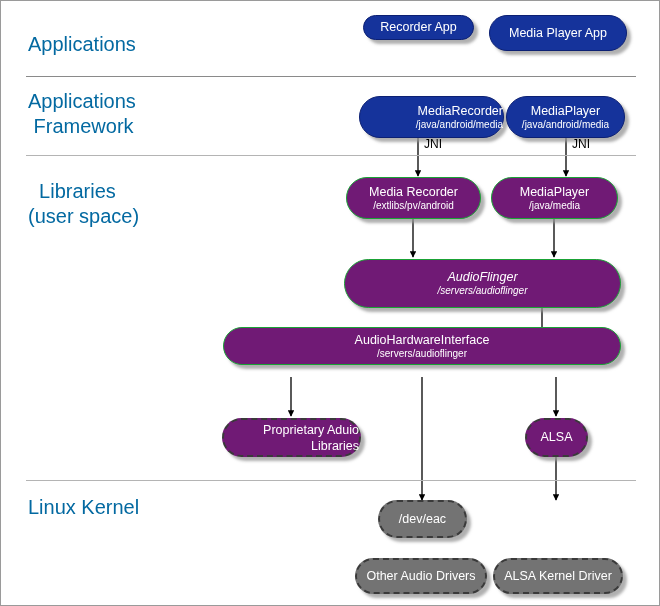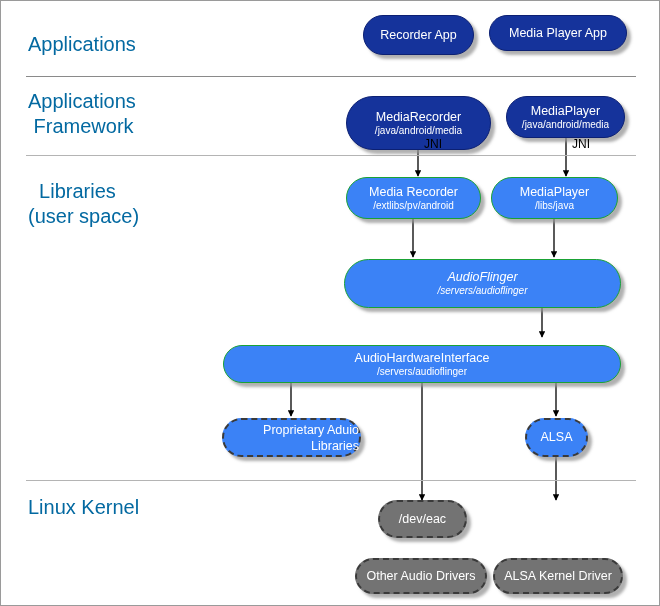--- a/index.html
+++ b/index.html
@@ -61,21 +61,21 @@
   .node .sub {
     font-size: 10px;
     line-height: 12px;
     white-space: nowrap;
   }
   .node.blue {
     background: #15339b;
     border: 1px solid #0c2073;
   }
   .node.green {
-    background: #3b82f6;
+    background: #701a75;
     border: 1px solid #1aa235;
   }
   .node.green.dashed {
     border: 2px dashed #3a3a3a;
   }
   .node.red {
     background: #737373;
     border: 2px dashed #3a3a3a;
   }
   .node.two-line .title {
@@ -123,54 +123,54 @@
  Framework</div>
 
   <div class="layer-label" style="left:27px; top:178px;">  Libraries
 (user space)</div>
 
   <div class="layer-label" style="left:27px; top:494px;">Linux Kernel</div>
 
   <div style="position:absolute; left:423px; top:136px; font-size:12px; color:#000; z-index:4;">JNI</div>
   <div style="position:absolute; left:571px; top:136px; font-size:12px; color:#000; z-index:4;">JNI</div>
 
-  <div class="node blue" style="left:362px; top:14px; width:111px; height:40px;">
+  <div class="node blue" style="left:362px; top:14px; width:111px; height:25px;">
     <span class="title">Recorder App</span>
   </div>
 
   <div class="node blue" style="left:488px; top:14px; width:138px; height:36px;">
     <span class="title">Media Player App</span>
   </div>
 
-  <div class="node blue" style="left:345px; top:95px; width:145px; height:54px;">
+  <div class="node blue" style="left:358px; top:95px; width:145px; height:42px;align-items:flex-end;">
     <span class="title">MediaRecorder</span>
     <span class="sub">/java/android/media</span>
   </div>
 
   <div class="node blue" style="left:505px; top:95px; width:119px; height:42px;">
     <span class="title">MediaPlayer</span>
     <span class="sub">/java/android/media</span>
   </div>
 
   <div class="node green" style="left:345px; top:176px; width:135px; height:42px;">
     <span class="title">Media Recorder</span>
     <span class="sub">/extlibs/pv/android</span>
   </div>
 
   <div class="node green" style="left:490px; top:176px; width:127px; height:42px;">
     <span class="title">MediaPlayer</span>
-    <span class="sub">/libs/java</span>
+    <span class="sub">/java/media</span>
   </div>
 
   <div class="node green" style="left:343px; top:258px; width:277px; height:49px;font-style:italic;">
     <span class="title">AudioFlinger</span>
     <span class="sub">/servers/audioflinger</span>
   </div>
 
-  <div class="node green" style="left:222px; top:344px; width:398px; height:38px;text-align:right;">
+  <div class="node green" style="left:222px; top:326px; width:398px; height:38px;text-align:right;">
     <span class="title">AudioHardwareInterface</span>
     <span class="sub">/servers/audioflinger</span>
   </div>
 
   <div class="node green dashed two-line" style="left:221px; top:417px; width:139px; height:39px;align-items:flex-end;">
     <span class="title">Proprietary Aduio</span>
     <span class="title">Libraries</span>
   </div>
 
   <div class="node green dashed" style="left:524px; top:417px; width:63px; height:39px;">

